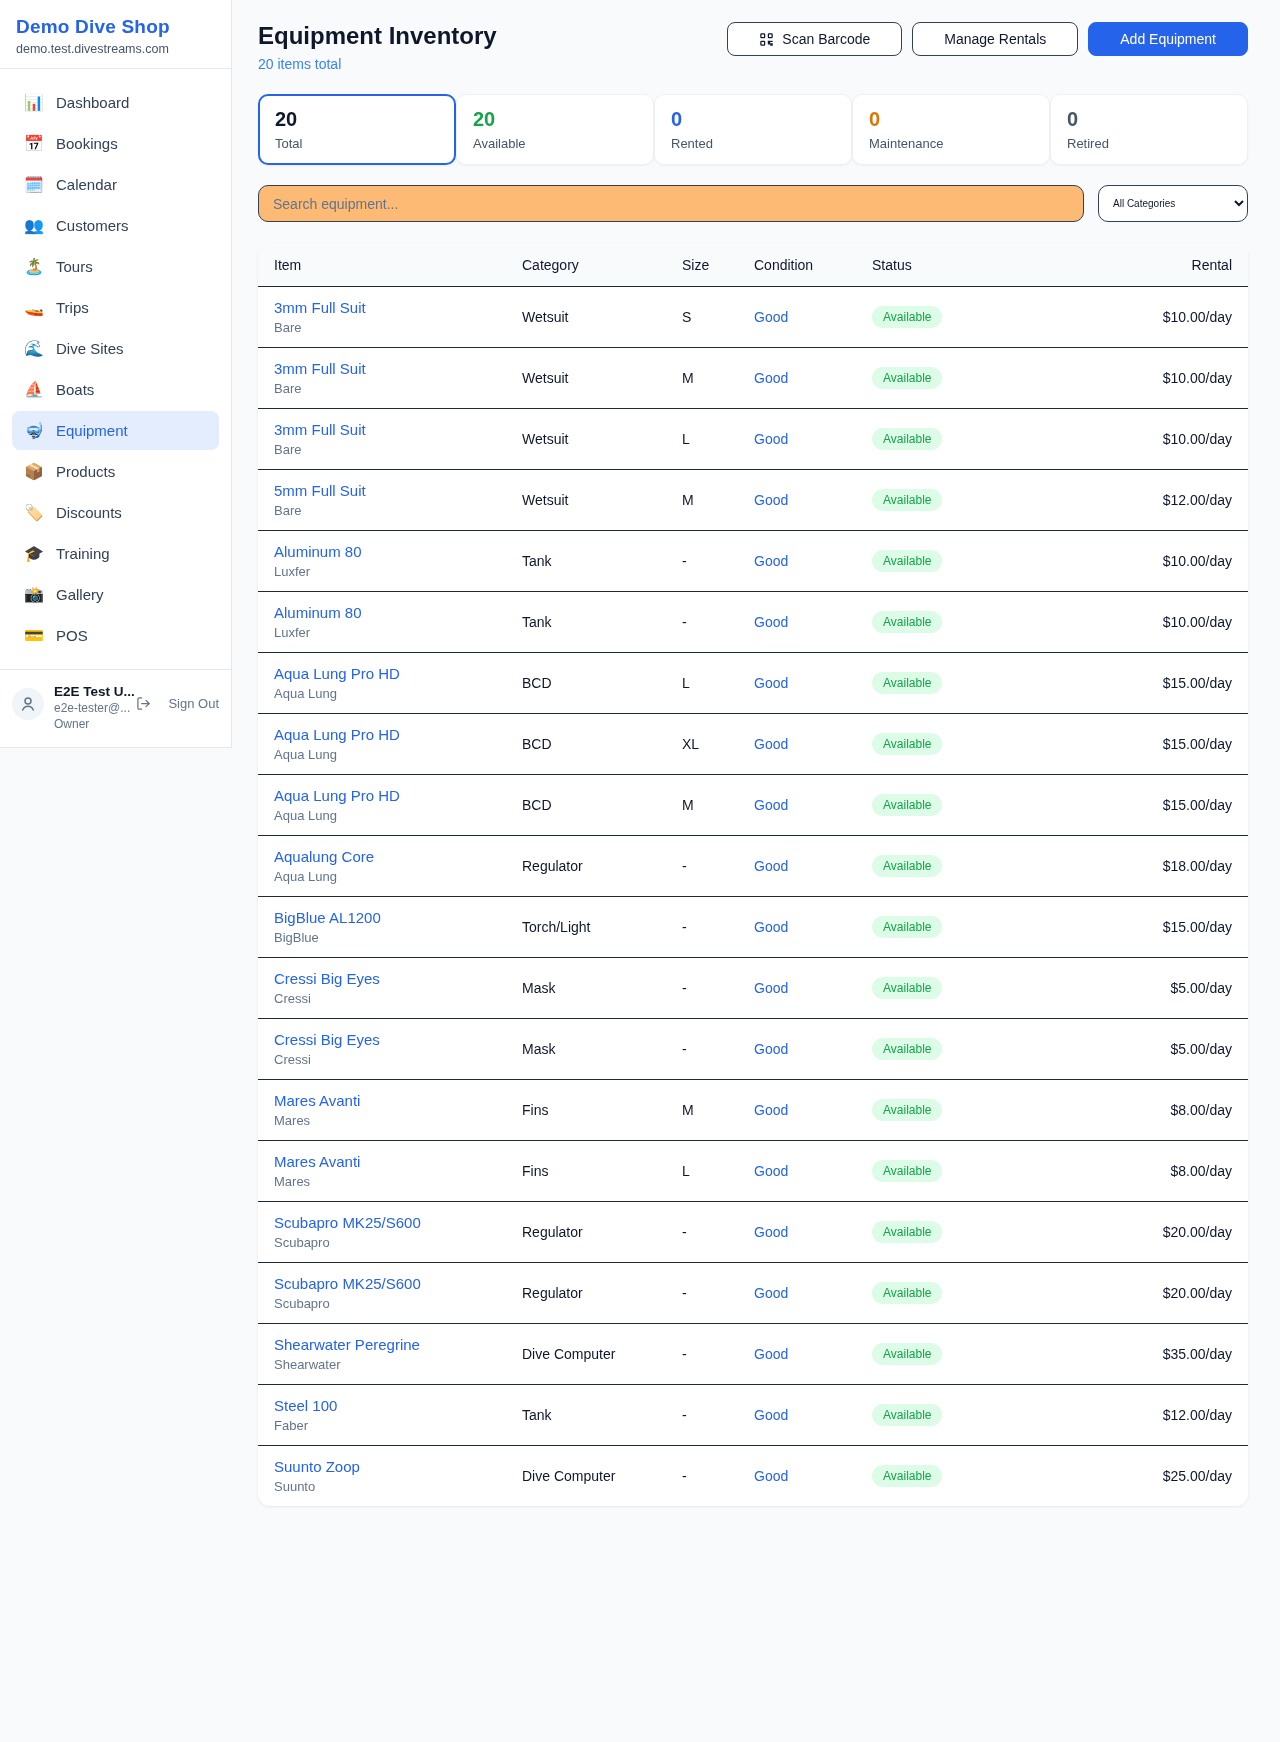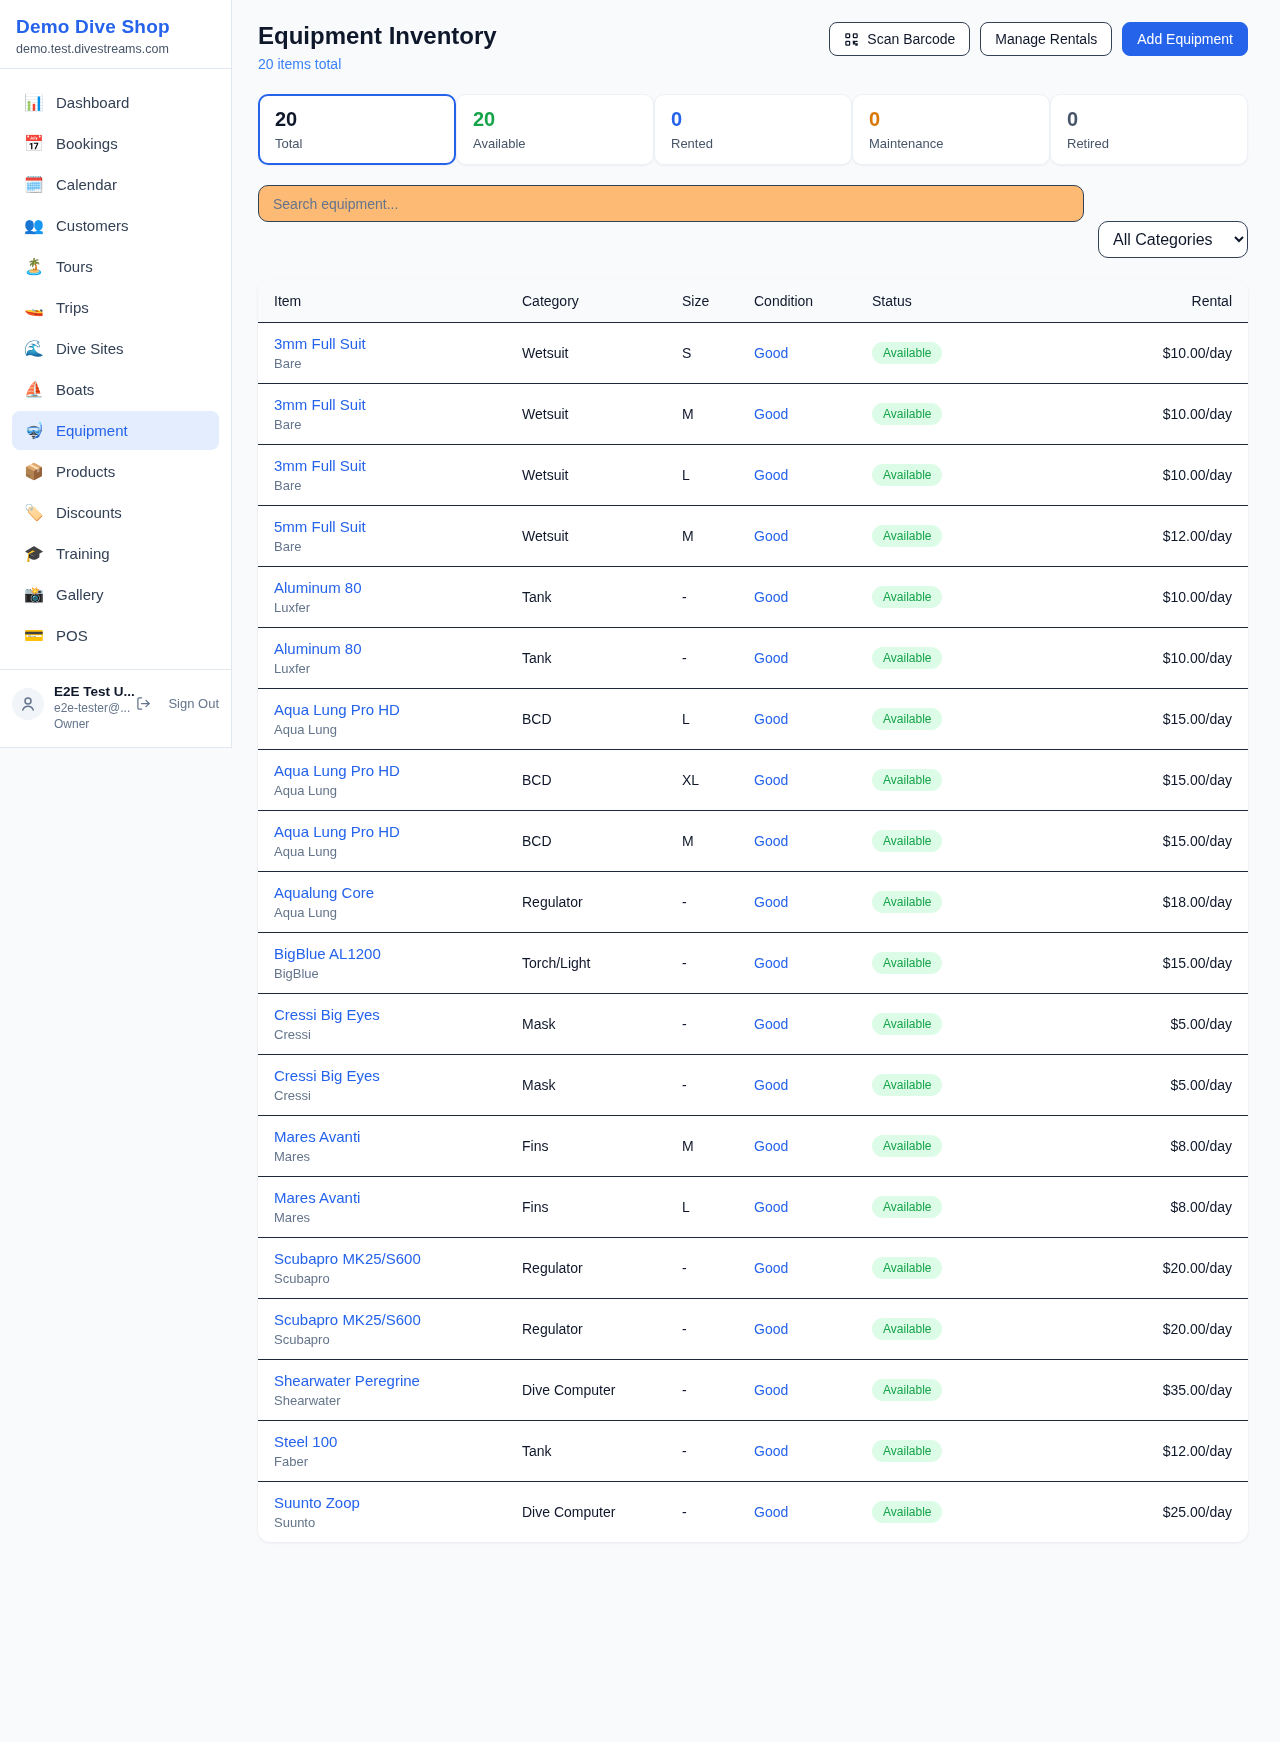--- a/index.html
+++ b/index.html
@@ -39,21 +39,21 @@
     margin-top:12px; cursor:pointer; white-space:nowrap;
   }
   
   .main { flex:1; padding:22px 32px 22px 26px; }
   .page-header { display:flex; justify-content:space-between; align-items:flex-start; }
   .page-title { font-size:24px; font-weight:bold; color:#0f172a; }
   .page-subtitle { font-size:14px; color:#3b82f6; margin-top:6px; }
   .header-actions { display:flex; gap:10px; align-items:center; }
   .btn {
     display:inline-flex; align-items:center; gap:8px; font-size:14px; font-weight:500;
-    padding:8px 14px; border-radius:8px; border:1px solid #334155; background:#fff;
+    padding:8px 31px; border-radius:8px; border:1px solid #334155; background:#fff;
     color:#0f172a; cursor:pointer; font-family:inherit;
   }
   .btn.primary { background:#2563eb; border-color:#2563eb; color:#fff; font-weight:500; }
   
   .stats { display:flex; margin-top:22px; }
   .stat-card {
     flex:1; background:#fff; border:1px solid #eef2f6; border-radius:10px;
     padding:13px 16px; box-shadow:0 1px 2px rgba(15,23,42,.05); cursor:pointer;
   }
   .stat-card.active { border:2px solid #2563eb; padding:12px 15px; }
@@ -61,21 +61,21 @@
   .stat-label { font-size:13px; color:#475569; margin-top:5px; }
   
   .filter-row { display:flex; gap:14px; margin-top:20px; }
   .search-input {
     flex:1; height:37px; border:1px solid #334155; border-radius:10px; padding:0 14px;
     font-size:14px; color:#0f172a; background:#fdba74; font-family:inherit;
   }
   .search-input::placeholder { color:#64748b; }
   .category-select {
     width:150px; height:37px; border:1px solid #334155; border-radius:10px;
-    background:#fff; font-size:16px; color:#0f172a; padding:0 10px; font-family:inherit;margin-top:36px;
+    background:#fff; font-size:10px; color:#0f172a; padding:0 10px; font-family:inherit;
   }
   
   .table-card {
     margin-top:22px; background:#fff; border-radius:12px; overflow:hidden;
     box-shadow:0 1px 3px rgba(15,23,42,.08);
   }
   table { width:100%; border-collapse:collapse; }
   thead th {
     background:#f8fafc; text-align:left; font-size:14px; font-weight:normal; color:#0f172a;
     padding:13px 16px; border-bottom:1px solid #1e293b;

